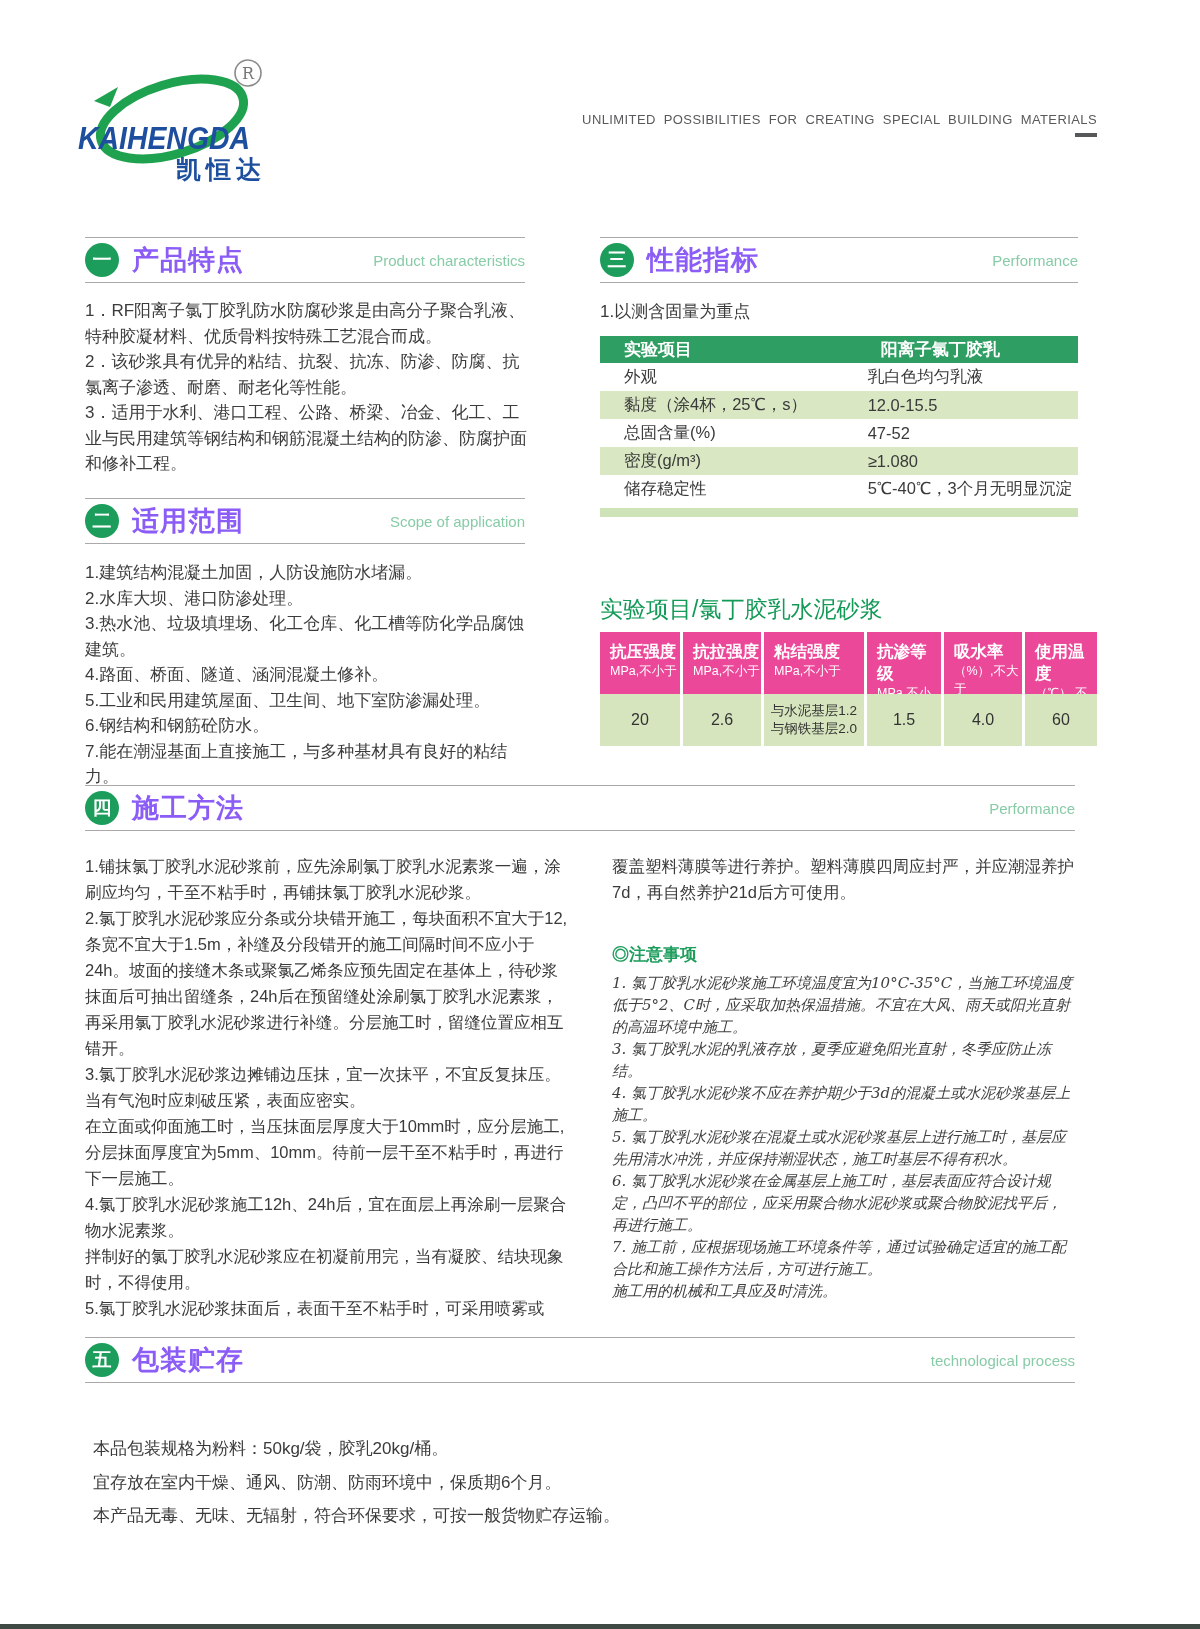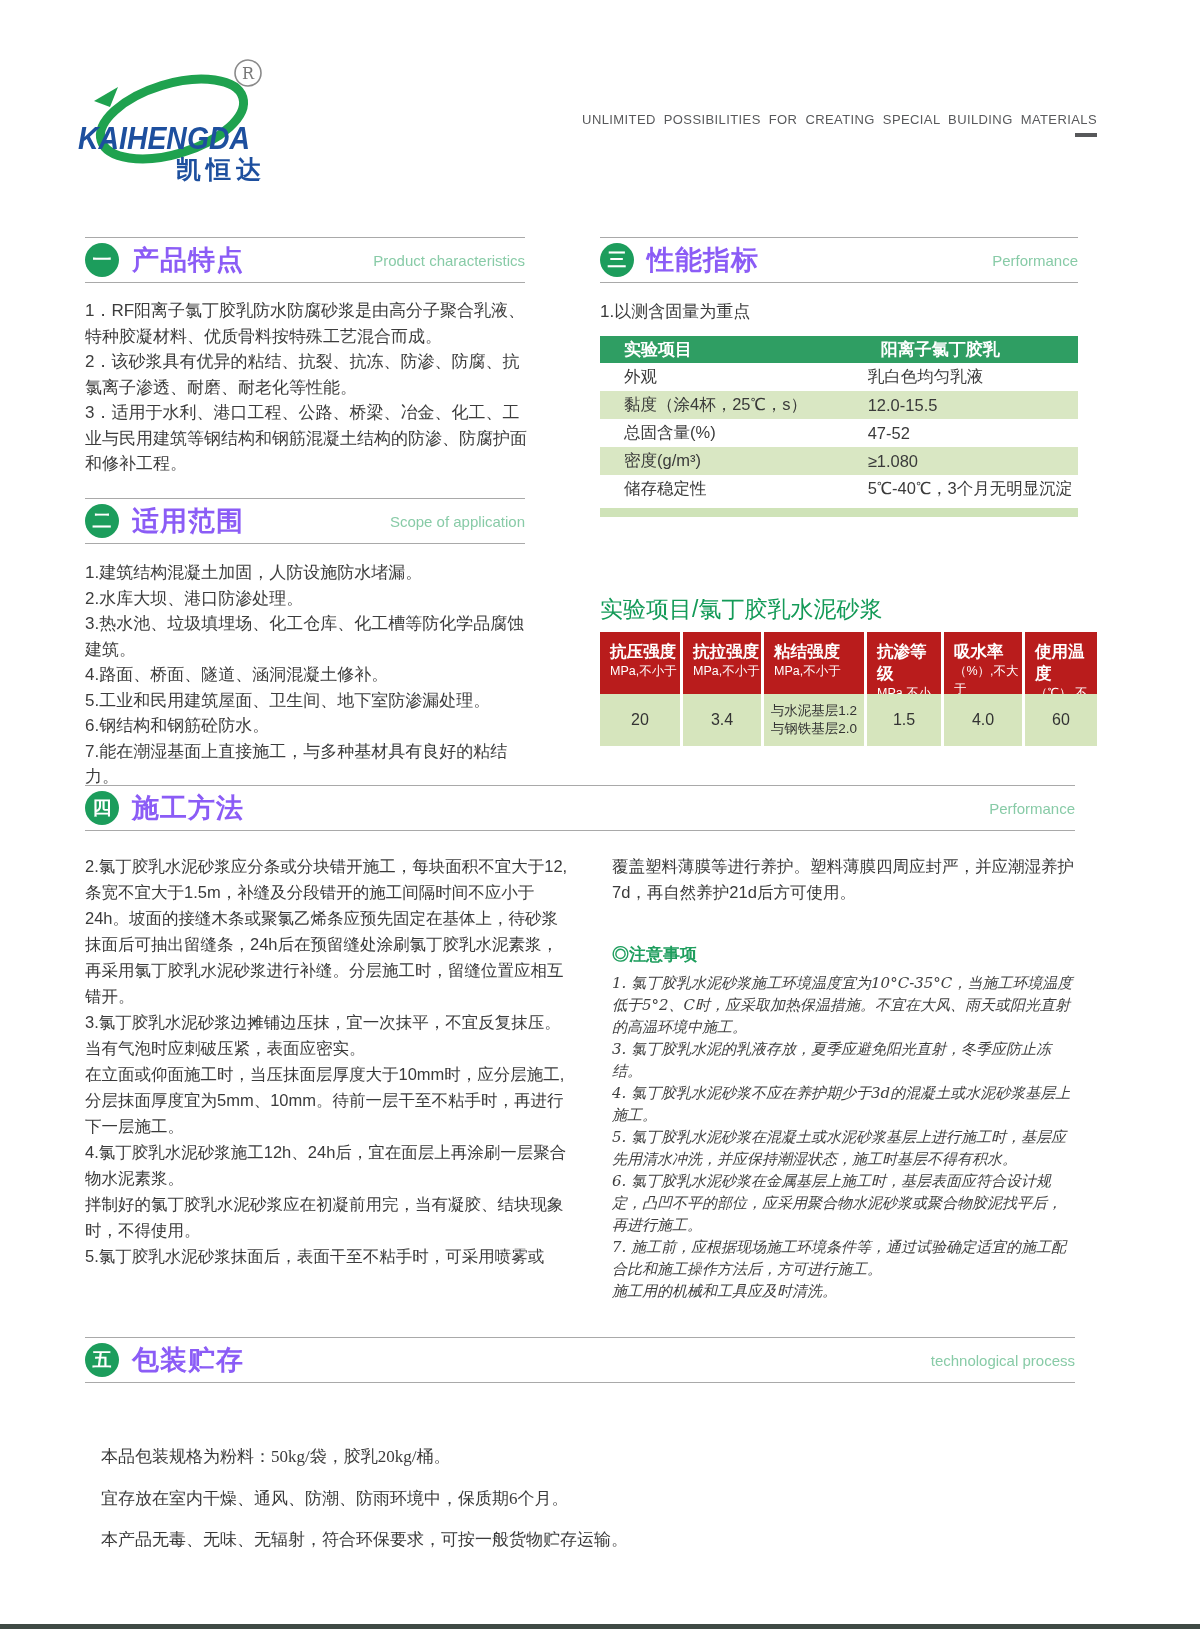--- a/index.html
+++ b/index.html
@@ -32,41 +32,41 @@
   .t1 .c2{width:44%;}
   .t1-row.alt{background:#d9e7c3;}
   .t1-strip{height:9px;background:#cfe3b8;margin-top:5px;}
 
   .t2-title{position:absolute;left:600px;top:594px;color:#139a57;font-size:23px;font-weight:normal;}
 
   
   .t2{position:absolute;left:600px;top:632px;width:500px;display:flex;}
   .t2-col{margin-right:3px;display:flex;flex-direction:column;}
   .t2-col:last-child{margin-right:0;}
-  .t2-head{background:#b91c1c;color:#fff;height:62px;box-sizing:border-box;
+  .t2-head{background:#ec4899;color:#fff;height:62px;box-sizing:border-box;
            padding:8px 0 0 10px;}
   .t2-h1{font-size:16.5px;font-weight:bold;line-height:22px;}
   .t2-h2{font-size:12.5px;line-height:18px;}
   .t2-val{background:#d6e5bd;height:52px;display:flex;flex-direction:column;
           align-items:center;justify-content:center;font-size:16px;color:#333;}
   .t2-val .small{font-size:13.5px;line-height:18px;}
   .w1{width:80px;} .w2{width:78px;} .w3{width:100px;} .w4{width:74px;} .w5{width:78px;} .w6{width:72px;}
 
   
   .s4-left{position:absolute;left:85px;top:853px;width:487px;font-size:16.5px;line-height:26px;}
   .s4-left p{margin:0;}
   .s4-right{position:absolute;left:612px;top:853px;width:463px;}
   .s4-intro{font-size:16.5px;line-height:26px;margin:0;}
   .notes-title{margin-top:38px;color:#1f9e5e;font-size:17px;font-weight:bold;}
   .notes{margin-top:6px;font-size:15px;line-height:22px;color:#3f3f3f;
          font-family:"DejaVu Serif",serif;font-style:italic;}
   .notes p{margin:0;}
 
   .s5-body{position:absolute;left:85px;top:1428px;width:920px;font-size:17px;line-height:25.5px;}
-  .s5-body p{margin:16px;font-family:Liberation Serif, serif;}
+  .s5-body p{margin:8px;}
 
   .footer-bar{position:absolute;left:0;bottom:0;width:100%;height:5px;background:#3f4a45;}
 </style>
 </head>
 <body>
 
 <div class="page">
 
   <div class="logo">
     <svg width="210" height="145" viewBox="0 0 210 145">
@@ -156,21 +156,21 @@
         <div class="t2-h1">抗压强度</div>
         <div class="t2-h2">MPa,不小于</div>
       </div>
       <div class="t2-val">20</div>
     </div>
     <div class="t2-col w2">
       <div class="t2-head">
         <div class="t2-h1">抗拉强度</div>
         <div class="t2-h2">MPa,不小于</div>
       </div>
-      <div class="t2-val">3.4</div>
+      <div class="t2-val">2.6</div>
     </div>
     <div class="t2-col w3">
       <div class="t2-head">
         <div class="t2-h1">粘结强度</div>
         <div class="t2-h2">MPa,不小于</div>
       </div>
       <div class="t2-val">
         <span class="small">与水泥基层1.2</span>
         <span class="small">与钢铁基层2.0</span>
       </div>
@@ -200,20 +200,21 @@
 
   <div class="sec-header" style="left:85px;top:785px;width:990px;">
     <div class="sec-left">
       <div class="sec-num">四</div>
       <div class="sec-title">施工方法</div>
     </div>
     <div class="sec-sub">Performance</div>
   </div>
 
   <div class="s4-left">
+    <p>1.铺抹氯丁胶乳水泥砂浆前，应先涂刷氯丁胶乳水泥素浆一遍，涂刷应均匀，干至不粘手时，再铺抹氯丁胶乳水泥砂浆。</p>
     <p>2.氯丁胶乳水泥砂浆应分条或分块错开施工，每块面积不宜大于12,条宽不宜大于1.5m，补缝及分段错开的施工间隔时间不应小于24h。坡面的接缝木条或聚氯乙烯条应预先固定在基体上，待砂浆抹面后可抽出留缝条，24h后在预留缝处涂刷氯丁胶乳水泥素浆，再采用氯丁胶乳水泥砂浆进行补缝。分层施工时，留缝位置应相互错开。</p>
     <p>3.氯丁胶乳水泥砂浆边摊铺边压抹，宜一次抹平，不宜反复抹压。当有气泡时应刺破压紧，表面应密实。</p>
     <p>在立面或仰面施工时，当压抹面层厚度大于10mm时，应分层施工,分层抹面厚度宜为5mm、10mm。待前一层干至不粘手时，再进行下一层施工。</p>
     <p>4.氯丁胶乳水泥砂浆施工12h、24h后，宜在面层上再涂刷一层聚合物水泥素浆。</p>
     <p>拌制好的氯丁胶乳水泥砂浆应在初凝前用完，当有凝胶、结块现象时，不得使用。</p>
     <p>5.氯丁胶乳水泥砂浆抹面后，表面干至不粘手时，可采用喷雾或</p>
   </div>
 
   <div class="s4-right">
     <p class="s4-intro">覆盖塑料薄膜等进行养护。塑料薄膜四周应封严，并应潮湿养护7d，再自然养护21d后方可使用。</p>

